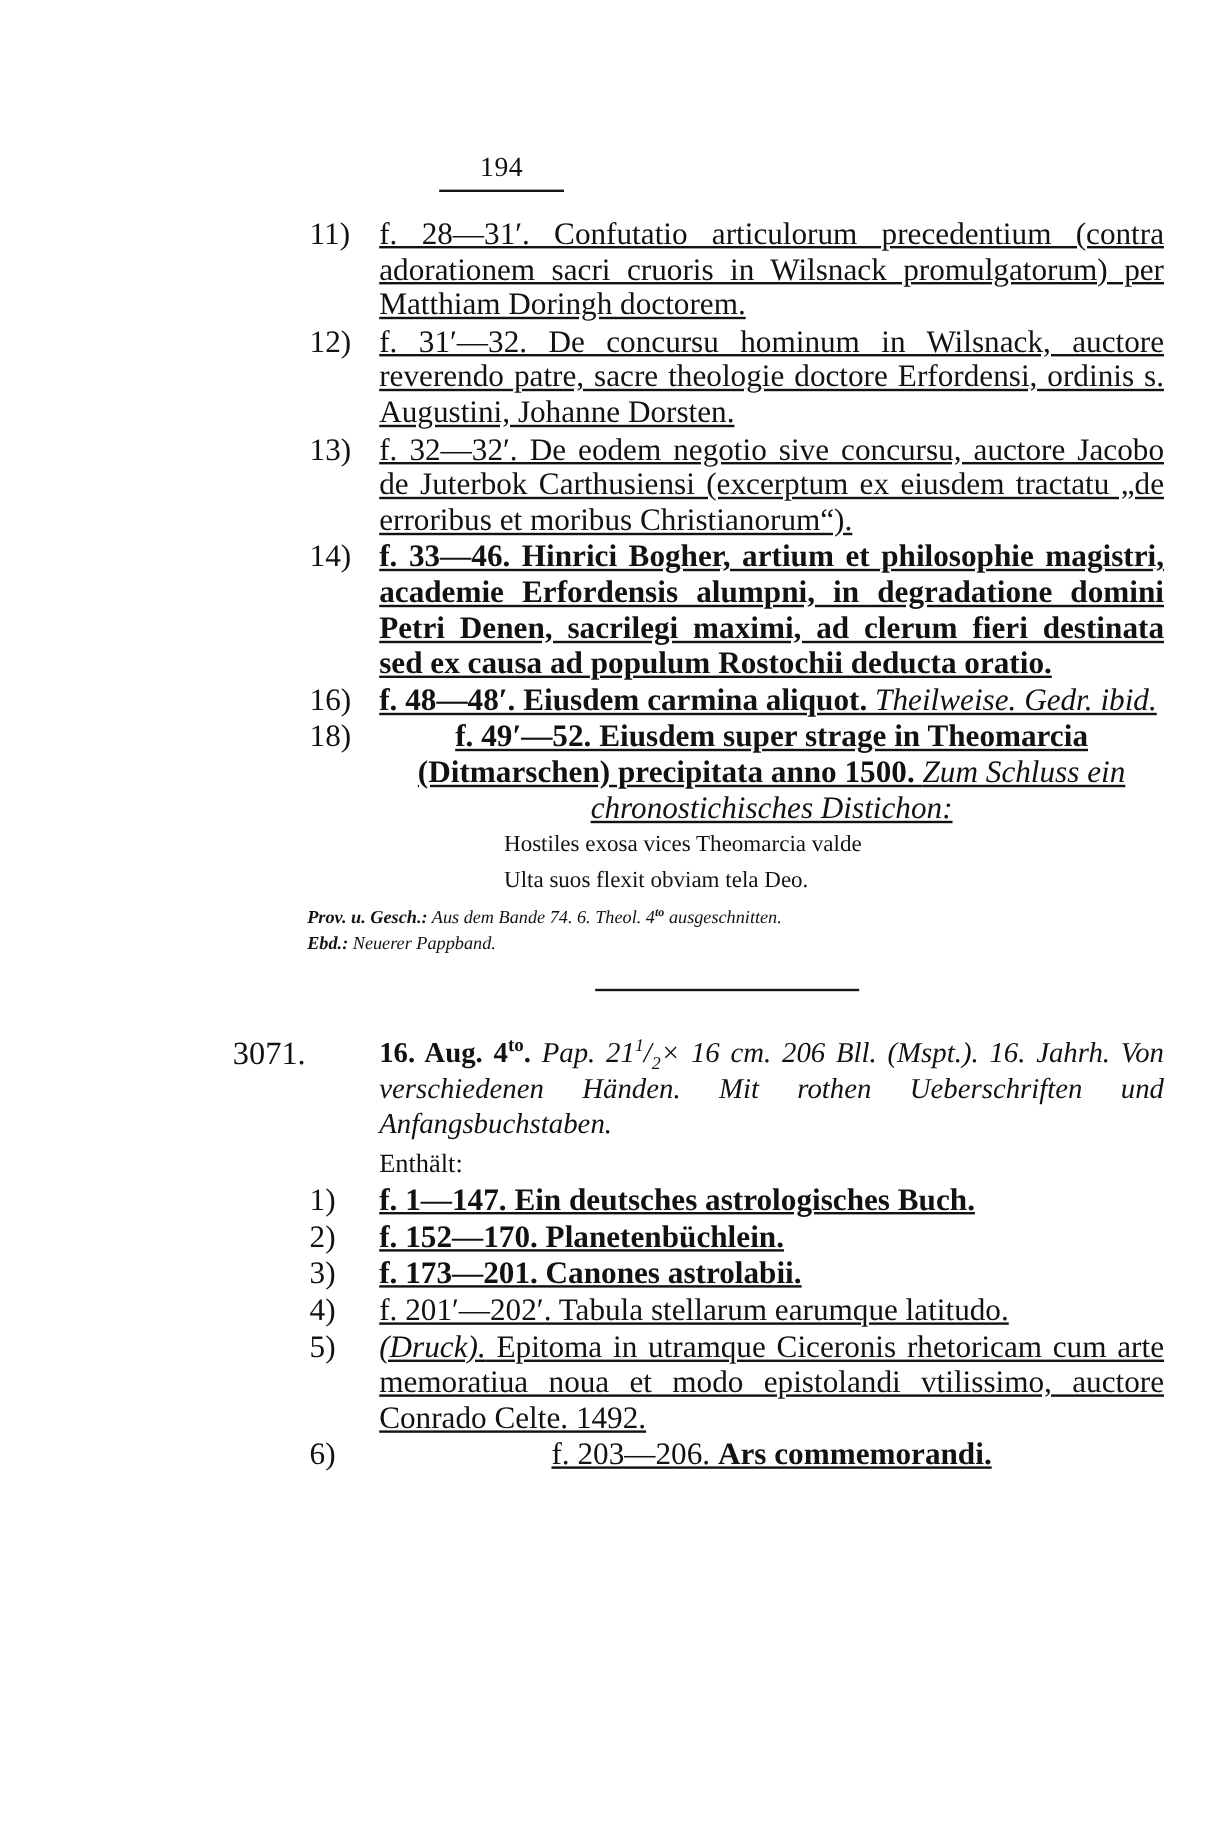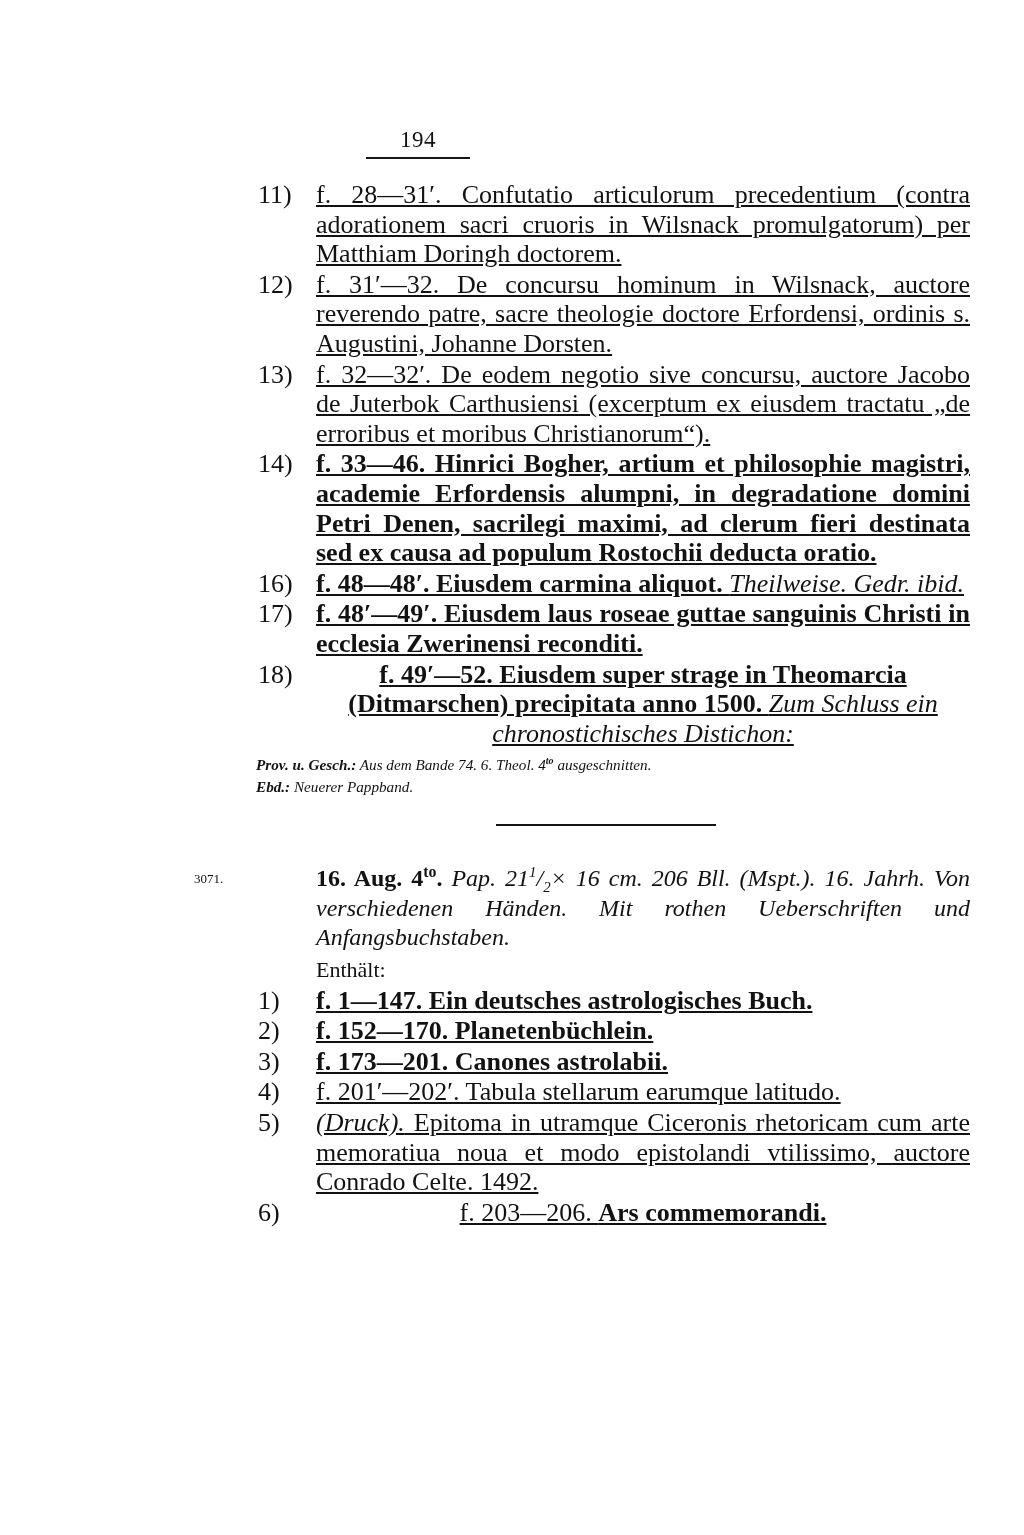--- a/index.html
+++ b/index.html
@@ -120,21 +120,21 @@
 
   
   .record {
     position: relative;
     margin-top: 18px;
   }
   .record-id {
     position: absolute;
     left: -64px;
     top: 0;
-    font-size: 13px;
+    font-size: 27px;
     line-height: 29.6px;
     white-space: nowrap;
   }
   .record-head {
     padding-left: 58px;
     font-size: 24px;
     line-height: 29.6px;
     text-align: justify;
   }
 
@@ -174,29 +174,29 @@
         </div>
         <div class="entry">
           <span class="num">14)</span>
           <span class="body"><span class="b">f. 33—46. Hinrici Bogher, artium et philosophie magistri, academie Erfordensis alumpni, in degradatione domini Petri Denen, sacrilegi maximi, ad clerum fieri destinata sed ex causa ad populum Rostochii deducta oratio.</span></span>
         </div>
         <div class="entry">
           <span class="num">16)</span>
           <span class="body"><span class="b">f. 48—48′. Eiusdem carmina aliquot. </span><span class="i">Theilweise. Gedr. ibid.</span></span>
         </div>
         <div class="entry">
-          <span class="num">17)</span>
-          <span class="body"><span class="b">f. 48′—49′. Eiusdem laus roseae guttae sanguinis Christi in ecclesia Zwerinensi reconditi.</span></span>
-        </div>
-        <div class="entry">
           <span class="num">18)</span>
           <span class="body"><span class="b">f. 49′—52. Eiusdem super strage in Theomarcia (Ditmarschen) precipitata anno 1500. </span><span class="i">Zum Schluss ein chronostichisches Distichon:</span></span>
         </div>
       </div>
 
+    <div id="distich-container">
+        <div class="verse">Hostiles exosa vices Theomarcia valde</div>
+        <div class="verse">Ulta suos flexit obviam tela Deo.</div>
+      </div>
 
     <div class="notes" id="notes-container">
         <div class="line"><span class="bi">Prov. u. Gesch.:</span><span class="i"> Aus dem Bande 74. 6. Theol. 4</span><sup class="ord bi">to</sup><span class="i"> ausgeschnitten.</span></div>
         <div class="line"><span class="bi">Ebd.:</span><span class="i"> Neuerer Pappband.</span></div>
       </div>
 
     <div class="divider-wrap">
       <div class="divider"></div>
     </div>
 

